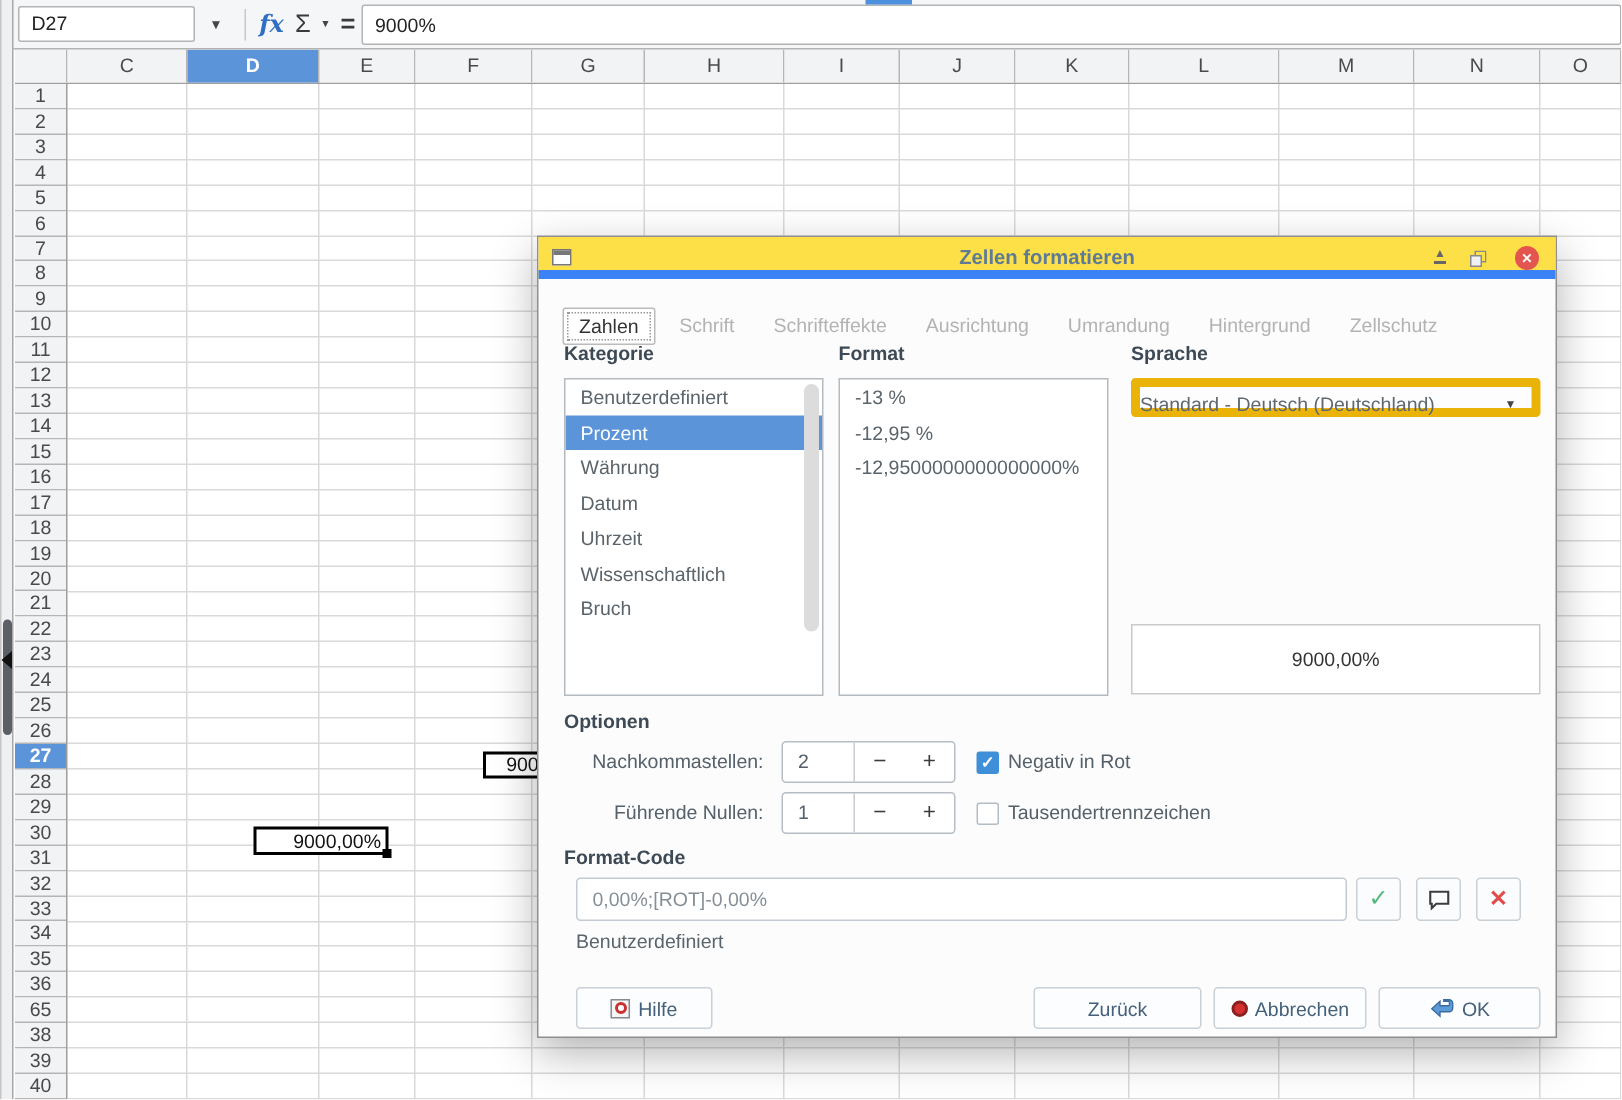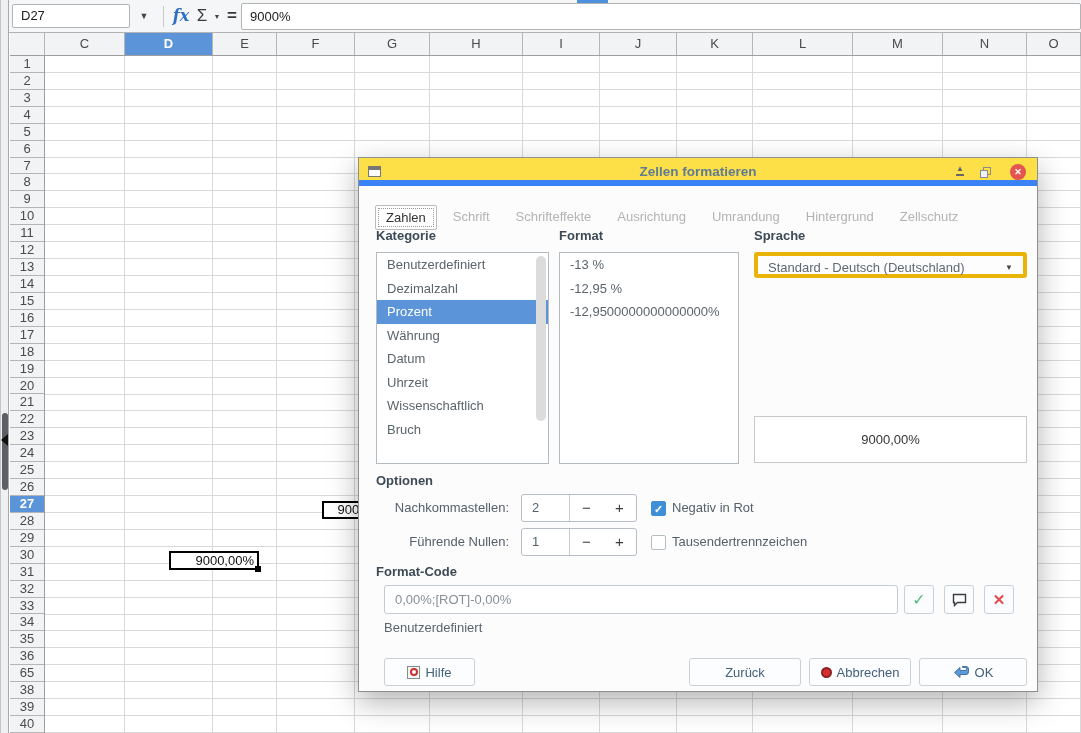--- a/index.html
+++ b/index.html
@@ -54,21 +54,21 @@
   .tabs { position:absolute; left:16px; top:39px; display:flex; gap:6px; }
   .tab { padding:4px 10px; color:#b3b3b3; cursor:pointer;margin-top:8px; }
   .tab.active { background:#fff; border:1px solid #bbb; border-radius:2px; color:#333; outline:1px dotted #999; outline-offset:-4px; }
 
   .sec-label { position:absolute; font-weight:bold; color:#3d4a55; }
   .listbox { position:absolute; background:#fff; border:1px solid #b3bac0; overflow:hidden; }
   .list-item { height:23.5px; line-height:23.5px; padding-left:10px; color:#5b646b; cursor:pointer; white-space:nowrap; }
   .list-item.sel { background:#5b94d8; color:#fff; }
   .lb-scroll { position:absolute; right:2px; top:3px; width:10px; height:165px; background:#dcdcdc; border-radius:5px; }
 
-  .dropdown { position:absolute; background:#fdfdfd; border:4px solid #eab308; border-radius:3px; color:#5f6870; line-height:24px; padding-left:10px; cursor:pointer; }
+  .dropdown { position:absolute; background:#fdfdfd; border:6px solid #eab308; border-radius:3px; color:#5f6870; line-height:24px; cursor:pointer; }
   .dd-arrow { position:absolute; right:10px; top:0; font-size:8px; color:#444; line-height:24px; }
 
   .preview-box { position:absolute; left:395px; top:258px; width:273px; height:47px; background:#fff; border:1px solid #c9c9c9; text-align:center; line-height:45px; color:#333; }
 
   .opt-label { position:absolute; width:133px; text-align:right; color:#55606a; line-height:28px; }
   .spin-group { position:absolute; width:116px; height:28px; border:1px solid #b6bdc4; border-radius:3px; background:#fff; display:flex; }
   .spin-val { width:48px; line-height:26px; padding-left:10px; color:#55606a; border-right:1px solid #c6ccd2; }
   .spin-btn { width:33px; text-align:center; line-height:26px; color:#3c3c3c; font-size:15px; cursor:pointer; }
   .checkbox { position:absolute; width:15px; height:15px; border:1px solid #b4bcc4; border-radius:2px; background:#fff; text-align:center; cursor:pointer; }
   .checkbox.checked { background:#3f8ed8; border-color:#3f8ed8; }
@@ -252,21 +252,20 @@
         <div class="tab">Zellschutz</div>
       </div>
 
     <div class="sec-label" style="left:17px; top:70px;">Kategorie</div>
     <div class="sec-label" style="left:200px; top:70px;">Format</div>
     <div class="sec-label" style="left:395px; top:70px;">Sprache</div>
 
     <div class="listbox" style="left:17px; top:94px; width:173px; height:212px;">
       <div class="lb-scroll"></div>
         <div class="list-item">Benutzerdefiniert</div>
-        <div class="list-item">Dezimalzahl</div>
         <div class="list-item sel">Prozent</div>
         <div class="list-item">Währung</div>
         <div class="list-item">Datum</div>
         <div class="list-item">Uhrzeit</div>
         <div class="list-item">Wissenschaftlich</div>
         <div class="list-item">Bruch</div>
       </div>
     <div class="listbox" style="left:200px; top:94px; width:180px; height:212px;">
         <div class="list-item">-13 %</div>
         <div class="list-item">-12,95 %</div>

